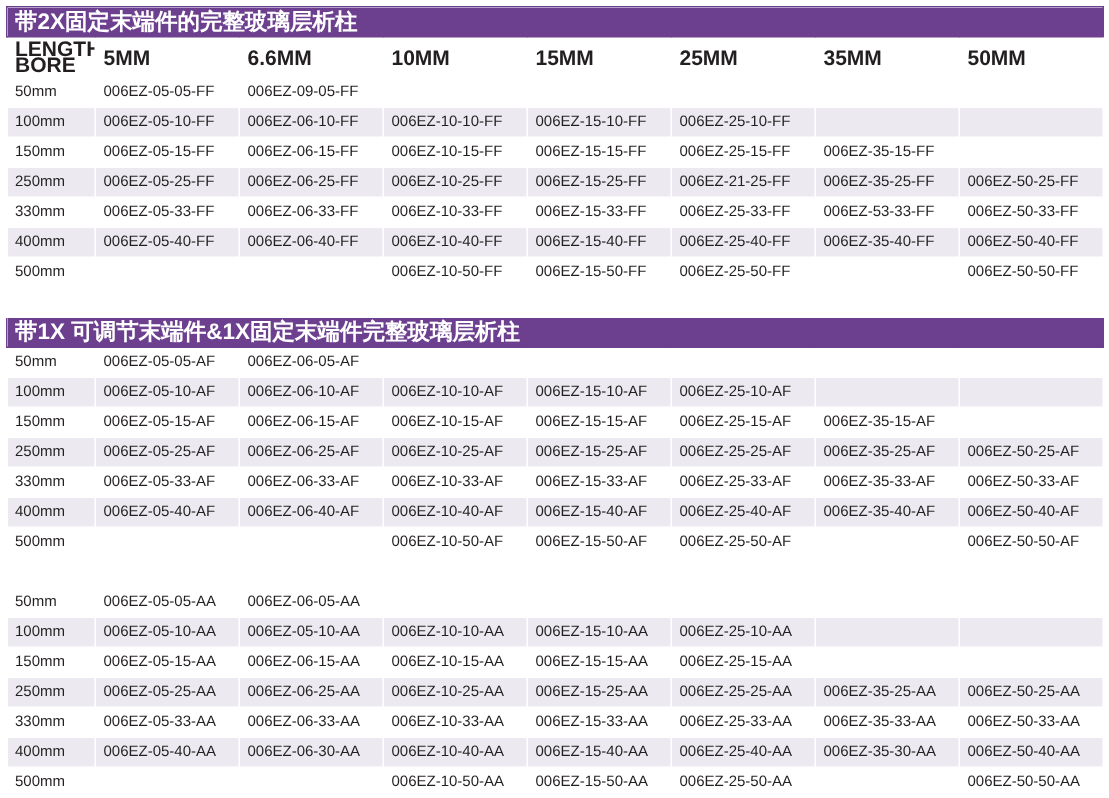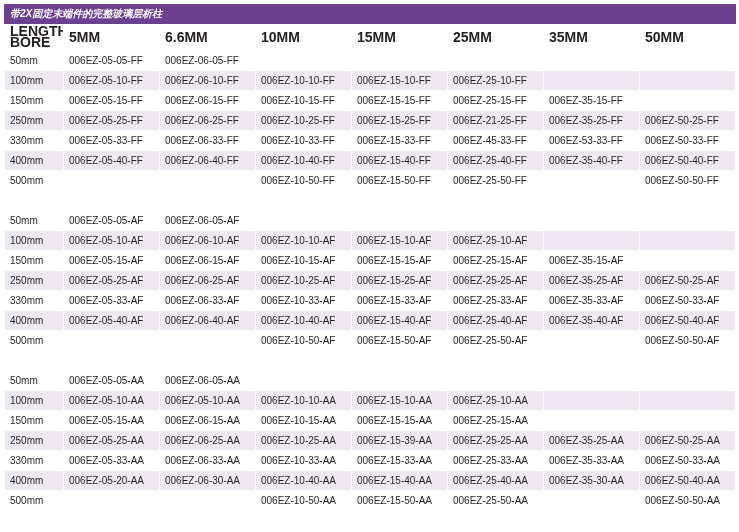--- a/index.html
+++ b/index.html
@@ -33,25 +33,24 @@
     text-align: left;
     vertical-align: middle;
     white-space: nowrap;
     overflow: hidden;
   }
   
   tr.section-row td {
     background: #6c3f8f;
     color: #ffffff;
     font-weight: bold;
-    font-size: 10px;
+    font-size: 15px;
     height: 18px;
     border: 1px solid #6c3f8f;
     padding-left: 5px;
-    font-style: italic;
   }
   
   tr.col-head td {
     background: #ffffff;
     color: #231f20;
     font-weight: bold;
     font-size: 14px;
     height: 26px;
     border: 1px solid #ffffff;
     border-bottom: 1px solid #ffffff;
@@ -121,21 +120,21 @@
         <td>10MM</td>
         <td>15MM</td>
         <td>25MM</td>
         <td>35MM</td>
         <td>50MM</td>
       </tr>
 
       <tr class="data-row">
         <td class="lbl">50mm</td>
         <td>006EZ-05-05-FF</td>
-        <td>006EZ-06-05-FF</td>
+        <td>006EZ-09-05-FF</td>
         <td class="empty"></td>
         <td class="empty"></td>
         <td class="empty"></td>
         <td class="empty"></td>
         <td class="empty"></td>
       </tr>
       <tr class="data-row alt">
         <td class="lbl">100mm</td>
         <td>006EZ-05-10-FF</td>
         <td>006EZ-06-10-FF</td>
@@ -164,21 +163,21 @@
         <td>006EZ-21-25-FF</td>
         <td>006EZ-35-25-FF</td>
         <td>006EZ-50-25-FF</td>
       </tr>
       <tr class="data-row">
         <td class="lbl">330mm</td>
         <td>006EZ-05-33-FF</td>
         <td>006EZ-06-33-FF</td>
         <td>006EZ-10-33-FF</td>
         <td>006EZ-15-33-FF</td>
-        <td>006EZ-45-33-FF</td>
+        <td>006EZ-25-33-FF</td>
         <td>006EZ-53-33-FF</td>
         <td>006EZ-50-33-FF</td>
       </tr>
       <tr class="data-row alt">
         <td class="lbl">400mm</td>
         <td>006EZ-05-40-FF</td>
         <td>006EZ-06-40-FF</td>
         <td>006EZ-10-40-FF</td>
         <td>006EZ-15-40-FF</td>
         <td>006EZ-25-40-FF</td>
@@ -193,20 +192,23 @@
         <td>006EZ-15-50-FF</td>
         <td>006EZ-25-50-FF</td>
         <td class="empty"></td>
         <td>006EZ-50-50-FF</td>
       </tr>
 
       <tr class="spacer-row">
           <td colspan="8"></td>
         </tr>
 
+      <tr class="section-row">
+        <td colspan="8">带1X 可调节末端件&amp;1X固定末端件完整玻璃层析柱</td>
+      </tr>
 
       <tr class="data-row">
         <td class="lbl">50mm</td>
         <td>006EZ-05-05-AF</td>
         <td>006EZ-06-05-AF</td>
         <td class="empty"></td>
         <td class="empty"></td>
         <td class="empty"></td>
         <td class="empty"></td>
         <td class="empty"></td>
@@ -305,38 +307,38 @@
         <td>006EZ-15-15-AA</td>
         <td>006EZ-25-15-AA</td>
         <td class="empty"></td>
         <td class="empty"></td>
       </tr>
       <tr class="data-row alt">
         <td class="lbl">250mm</td>
         <td>006EZ-05-25-AA</td>
         <td>006EZ-06-25-AA</td>
         <td>006EZ-10-25-AA</td>
-        <td>006EZ-15-39-AA</td>
+        <td>006EZ-15-25-AA</td>
         <td>006EZ-25-25-AA</td>
         <td>006EZ-35-25-AA</td>
         <td>006EZ-50-25-AA</td>
       </tr>
       <tr class="data-row">
         <td class="lbl">330mm</td>
         <td>006EZ-05-33-AA</td>
         <td>006EZ-06-33-AA</td>
         <td>006EZ-10-33-AA</td>
         <td>006EZ-15-33-AA</td>
         <td>006EZ-25-33-AA</td>
         <td>006EZ-35-33-AA</td>
         <td>006EZ-50-33-AA</td>
       </tr>
       <tr class="data-row alt">
         <td class="lbl">400mm</td>
-        <td>006EZ-05-20-AA</td>
+        <td>006EZ-05-40-AA</td>
         <td>006EZ-06-30-AA</td>
         <td>006EZ-10-40-AA</td>
         <td>006EZ-15-40-AA</td>
         <td>006EZ-25-40-AA</td>
         <td>006EZ-35-30-AA</td>
         <td>006EZ-50-40-AA</td>
       </tr>
       <tr class="data-row">
         <td class="lbl">500mm</td>
         <td class="empty"></td>

